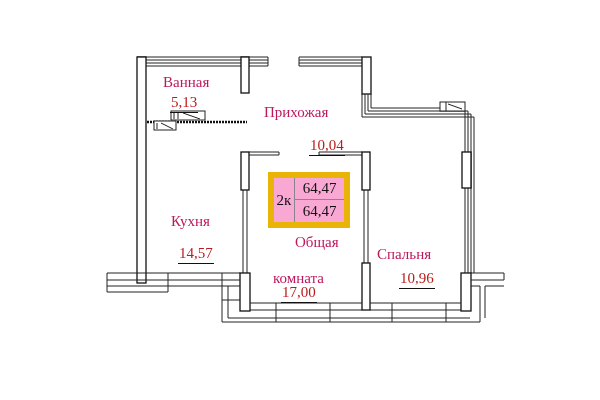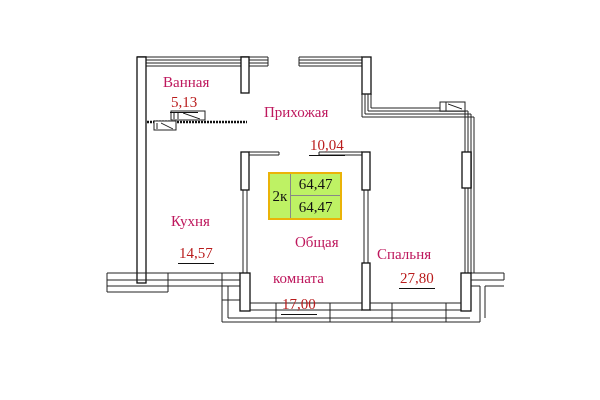--- a/index.html
+++ b/index.html
@@ -1,20 +1,20 @@
 <!DOCTYPE html>
 <html><head>
 <meta charset="utf-8">
 <style>
   html,body{margin:0;padding:0;background:#ffffff;}
   body{width:600px;height:400px;position:relative;overflow:hidden;font-family:"Liberation Serif","DejaVu Serif",serif;color:#111;}
   svg.plan{position:absolute;left:0;top:0;}
   .lbl{position:absolute;font-size:15px;line-height:17px;white-space:nowrap;color:#be185d;}
   .area{position:absolute;font-size:15px;line-height:17px;white-space:nowrap;border-bottom:1px solid #111;padding:0 1px 1px 1px;color:#b91c1c;font-family:Liberation Serif, serif;}
-  .infobox{position:absolute;left:268px;top:172px;width:70px;height:44px;border:2px solid #eab308;background:#bef264;}
+  .infobox{position:absolute;left:268px;top:172px;width:70px;height:44px;border:6px solid #eab308;background:#f9a8d4;}
   .infobox .rooms{position:absolute;left:0;top:0;width:20px;height:44px;border-right:1px solid #888;font-size:15px;line-height:44px;text-align:center;}
   .infobox .v1{position:absolute;left:21px;top:0;width:49px;height:21px;border-bottom:1px solid #888;font-size:15px;line-height:21px;text-align:center;}
   .infobox .v2{position:absolute;left:21px;top:22px;width:49px;height:22px;font-size:15px;line-height:22px;text-align:center;}
 </style>
 </head>
 <body>
 
 <svg class="plan" width="600" height="400" viewBox="0 0 600 400">
   <g fill="none" stroke="#222" stroke-width="1">
 
@@ -134,22 +134,22 @@
 <div class="area" style="left:170px;top:94px;">5,13</div>
 
 <div class="lbl" style="left:264px;top:104px;">Прихожая</div>
 <div class="area" style="left:309px;top:125px;margin-top:12px;">10,04</div>
 
 <div class="lbl" style="left:171px;top:213px;">Кухня</div>
 <div class="area" style="left:178px;top:245px;">14,57</div>
 
 <div class="lbl" style="left:295px;top:234px;text-align:center;">Общая</div>
 <div class="lbl" style="left:273px;top:270px;">комната</div>
-<div class="area" style="left:281px;top:296px;">17,00</div>
+<div class="area" style="left:281px;top:284px;">17,00</div>
 
 <div class="lbl" style="left:377px;top:246px;text-align:right;">Спальня</div>
-<div class="area" style="left:399px;top:270px;">27,80</div>
+<div class="area" style="left:399px;top:270px;">10,96</div>
 
 <div class="infobox">
   <div class="rooms">2к</div>
   <div class="v1">64,47</div>
   <div class="v2">64,47</div>
 </div>
 
 </body></html>

